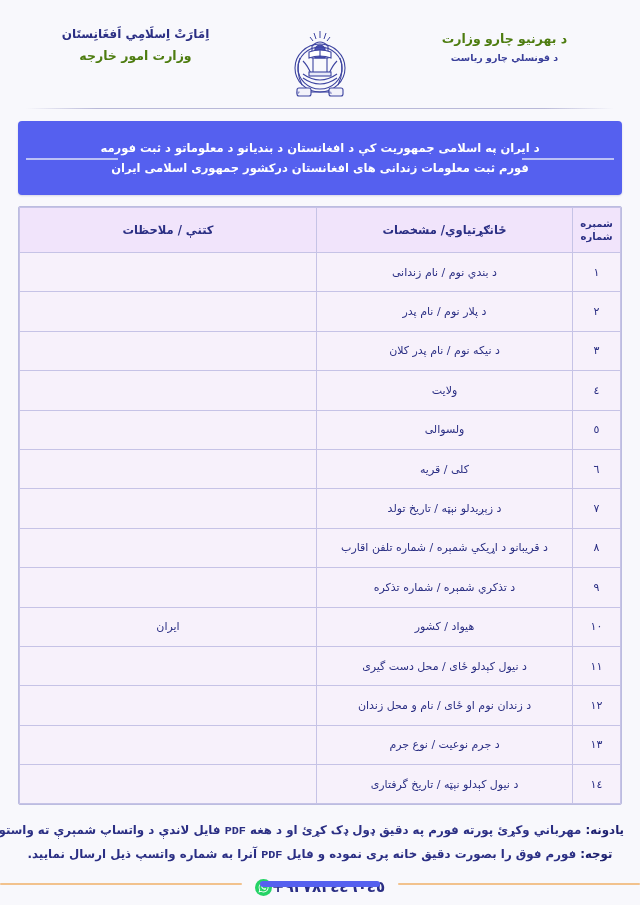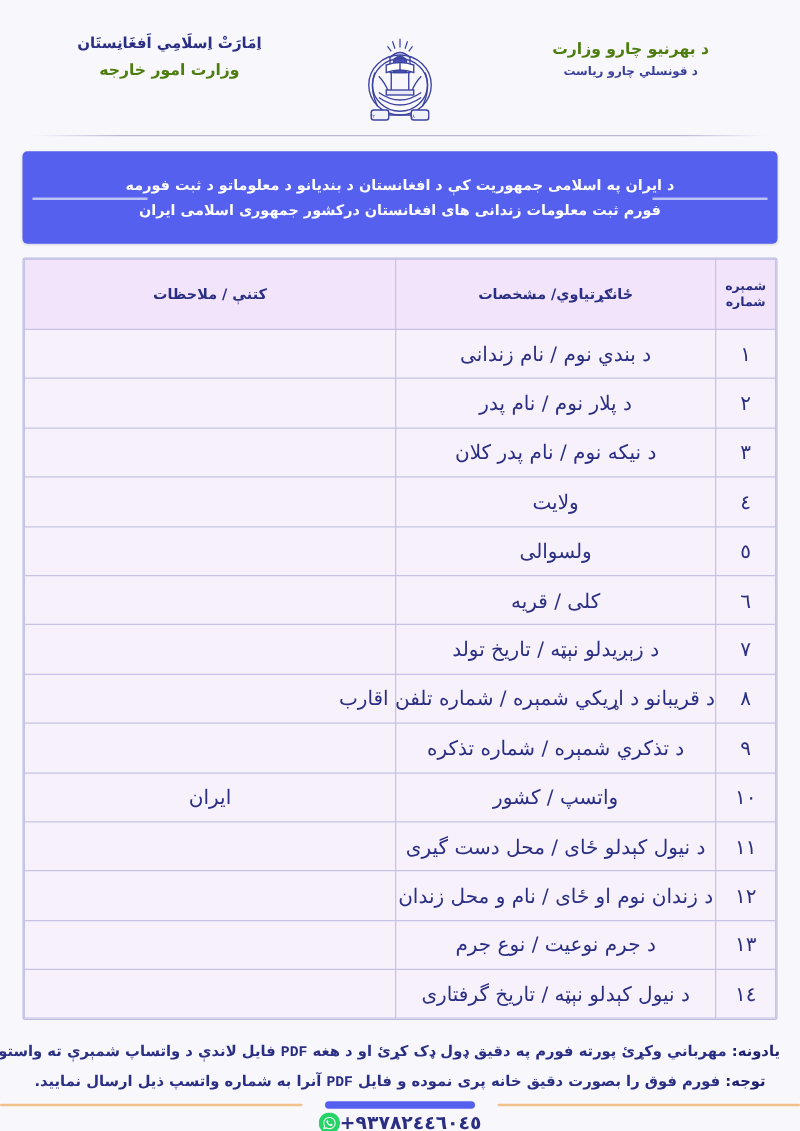--- a/index.html
+++ b/index.html
@@ -115,30 +115,30 @@
   }
   table.form-table th,
   table.form-table td {
     border: 1px solid #c6c3e6;
     padding: 0;
     height: 39.4px;
     vertical-align: middle;
   }
   table.form-table thead th {
     background: #f1e4fb;
-    height: 56px;
+    height: 45px;
     font-size: 11.5px;
     font-weight: bold;
     color: #2b2f84;
     text-align: center;
     line-height: 1.3;
   }
   table.form-table tbody td {
     background: #f7f1fb;
-    font-size: 16px;
+    font-size: 11px;
     color: #2b2f84;
     text-align: center;
   }
   .col-num   { width: 48px; }
   .col-field { width: 256px; }
   .col-notes { width: auto; }
   .cell-num {
     font-size: 12px;
     font-weight: normal;
     letter-spacing: .5px;
@@ -350,21 +350,21 @@
           <td class="cell-field">د قریبانو د اړیکي شمېره / شماره تلفن اقارب</td>
           <td class="cell-note"></td>
         </tr>
         <tr>
           <td class="cell-num">٩</td>
           <td class="cell-field">د تذکري شمېره / شماره تذکره</td>
           <td class="cell-note"></td>
         </tr>
         <tr>
           <td class="cell-num">١٠</td>
-          <td class="cell-field">واتسپ / کشور</td>
+          <td class="cell-field">هیواد / کشور</td>
           <td class="cell-note">ایران</td>
         </tr>
         <tr>
           <td class="cell-num">١١</td>
           <td class="cell-field">د نیول کېدلو ځای / محل دست گیری</td>
           <td class="cell-note"></td>
         </tr>
         <tr>
           <td class="cell-num">١٢</td>
           <td class="cell-field">د زندان نوم او ځای / نام و محل زندان</td>

